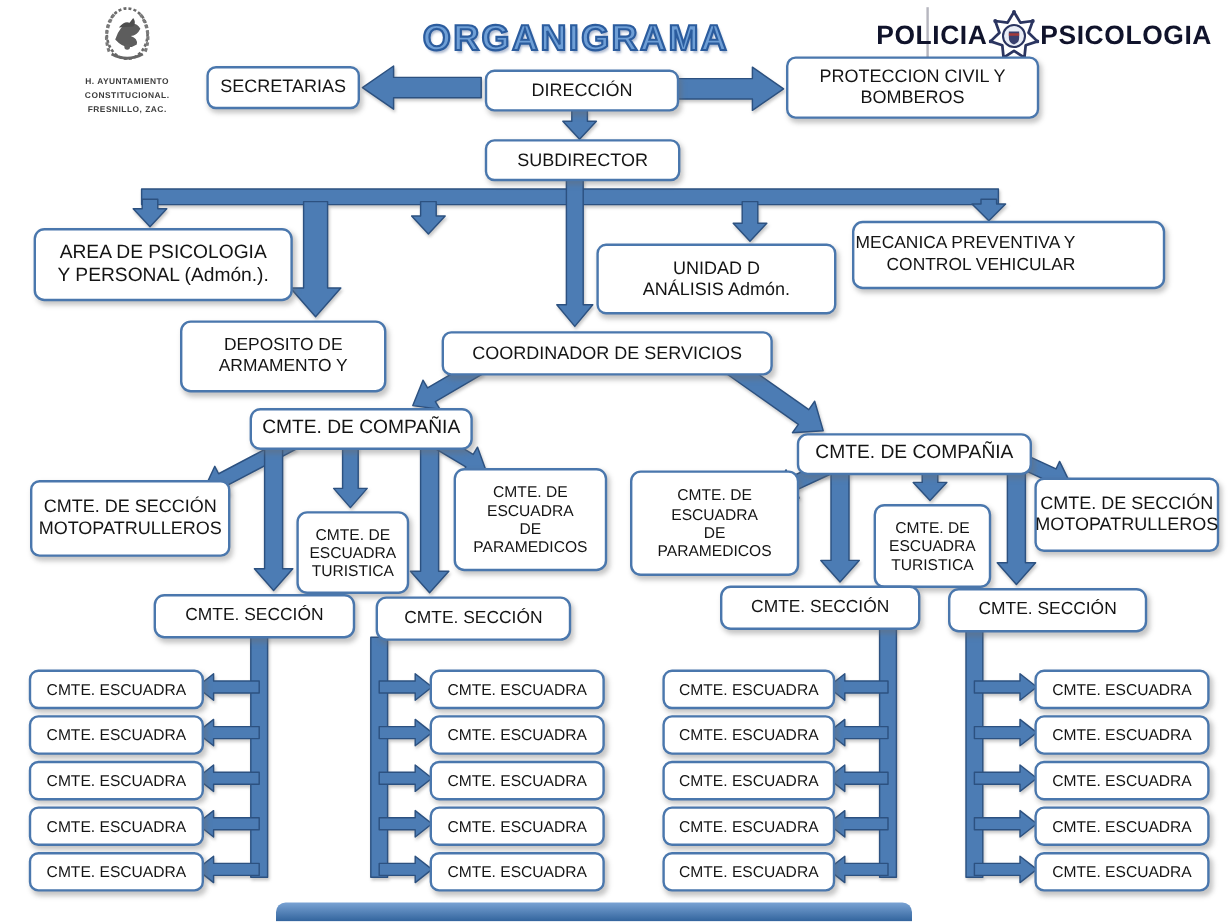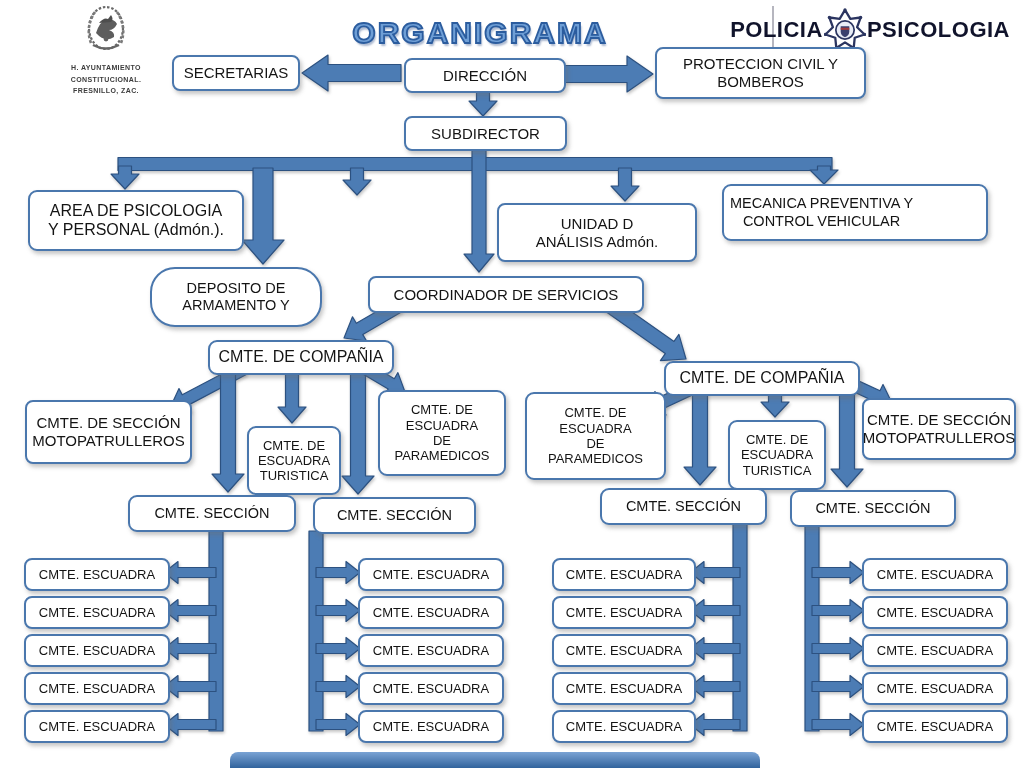--- a/index.html
+++ b/index.html
@@ -14,31 +14,31 @@
               -webkit-text-stroke:1.8px #2b5c9e;
               text-shadow:1.5px 2.5px 2px rgba(70,100,150,.45);}
   #police-logo{position:absolute;right:14px;top:7px;display:flex;align-items:center;gap:1px;}
   .police-word{font-size:22px;font-weight:700;color:#10132b;letter-spacing:.5px;}
   #logo-separator{position:absolute;left:772px;top:6px;width:2px;height:42px;background:#b6b6bf;}
   
   .node{position:absolute;background:#fff;border:2.5px solid #4a77ad;border-radius:9px;
         display:flex;align-items:center;justify-content:center;text-align:center;
         white-space:pre-line;color:#141414;line-height:1.18;
         box-shadow:2px 3px 4px rgba(110,110,110,.40);z-index:3;}
-  .align-left{justify-content:flex-start;text-align:center;padding-left:6px;margin-left:12px;}
+  .align-left{justify-content:flex-start;text-align:right;padding-left:1px;}
   .fs16{font-size:16px;} .fs15{font-size:15px;border-radius:8px;} .fs145{font-size:14.5px;} .fs135{font-size:13px;}
   #n-secretarias {left:172px;top:55px; width:124px;height:32px;}
   #n-direccion   {left:404px;top:58px; width:158px;height:31px;}
   #n-proteccion  {left:655px;top:47px; width:207px;height:48px;}
   #n-subdirector {left:404px;top:116px;width:159px;height:31px;}
   #n-psicologia  {left:28px; top:190px;width:212px;height:57px;}
   #n-juridica    {left:285px;top:197px;width:160px;height:58px;}
   #n-unidad      {left:497px;top:203px;width:196px;height:55px;}
   #n-mecanica    {left:710px;top:184px;width:256px;height:53px;font-size:14.5px;}
-  #n-deposito    {left:150px;top:267px;width:168px;height:56px;border-radius:25px;}
+  #n-deposito    {left:150px;top:267px;width:168px;height:56px;}
   #n-coordinador {left:368px;top:276px;width:272px;height:33px;}
   #n-compania-l  {left:208px;top:340px;width:182px;height:31px;}
   #n-compania-r  {left:664px;top:361px;width:192px;height:31px;}
   #n-moto-l      {left:25px; top:400px;width:163px;height:60px;}
   #n-turistica-l {left:247px;top:426px;width:90px; height:65px;}
   #n-paramed-l   {left:378px;top:390px;width:124px;height:82px;}
   #n-paramed-r   {left:525px;top:392px;width:137px;height:84px;}
   #n-turistica-r {left:728px;top:420px;width:94px; height:66px;}
   #n-moto-r      {left:862px;top:398px;width:150px;height:58px;}
   #n-seccion-1   {left:128px;top:495px;width:164px;height:33px;}

